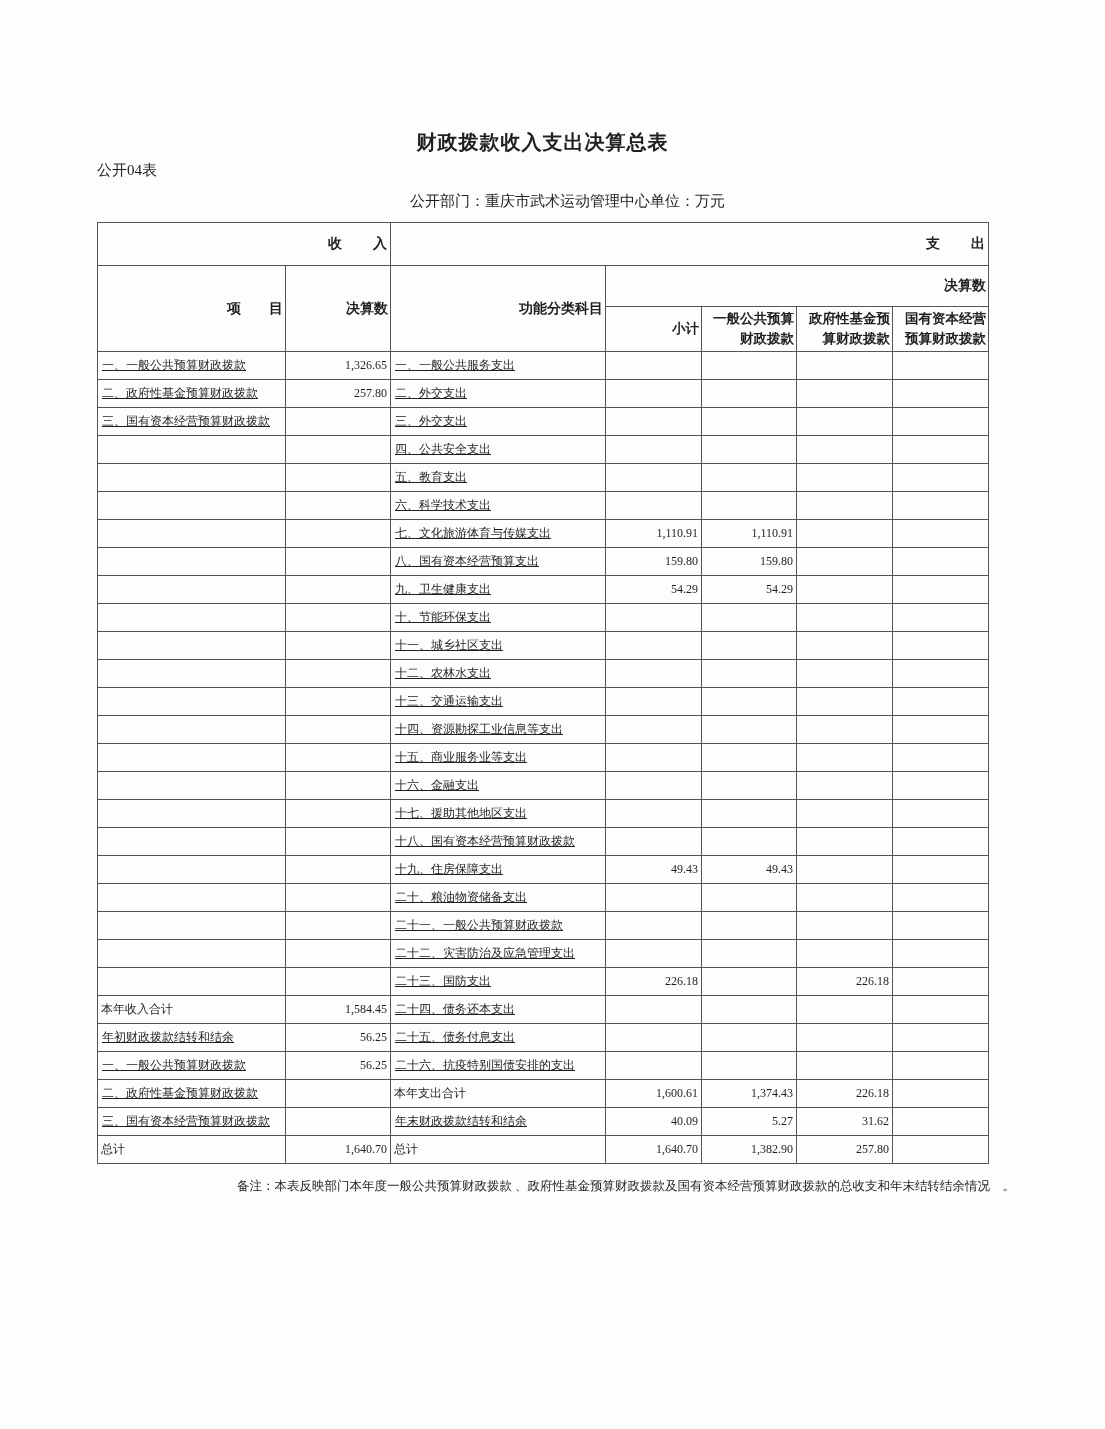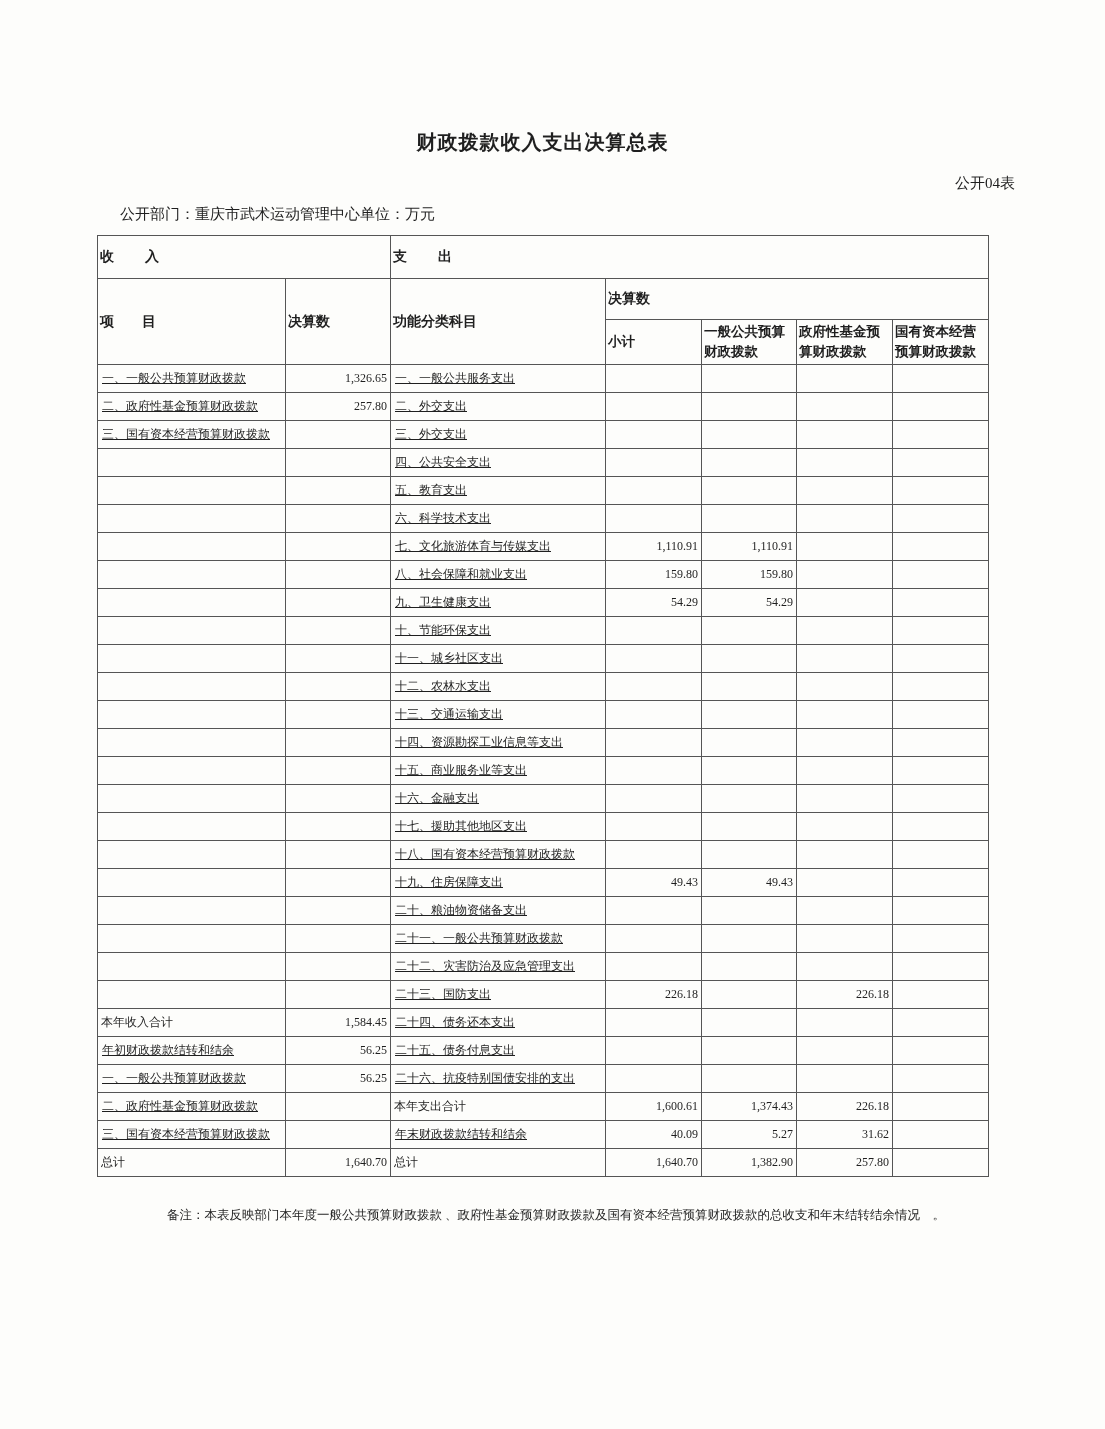--- a/index.html
+++ b/index.html
@@ -19,47 +19,47 @@
     width: 891px;
     margin: 0;
     text-align: center;
     font-size: 20px;
     font-weight: bold;
     letter-spacing: 1px;
     line-height: 25px;
   }
   .form-code {
     width: 918px;
-    margin-top: 19px;
-    text-align: right;
+    margin-top: 6px;
+    text-align: left;
     font-size: 15px;
     line-height: 18px;
   }
   .meta-row {
     width: 918px;
     margin-top: 13px;
     display: flex;
-    justify-content: flex-start;
+    justify-content: center;
     font-size: 15px;
     line-height: 18px;
   }
   .meta-row .dept { padding-left: 23px; }
   table.fin-table {
     width: 891px;
     margin-top: 12px;
     border-collapse: collapse;
     table-layout: fixed;
   }
   .fin-table th, .fin-table td {
     border: 1px solid #555;
     overflow: hidden;
   }
   .fin-table thead th {
     font-weight: bold;
-    text-align: left;
+    text-align: right;
     vertical-align: middle;
     font-size: 14px;
     padding: 2px;
   }
   .fin-table thead tr.h1 th { height: 43px; letter-spacing: 1px; }
   .fin-table thead tr.h2 th { height: 41px; }
   .fin-table thead tr.h3 th { height: 45px; font-size: 13.5px; }
   .fin-table thead th.wrap { white-space: pre-line; line-height: 1.45; }
   .fin-table td {
     height: 28px;
@@ -70,24 +70,24 @@
   }
   .fin-table td.c-item { text-align: left; padding-left: 4px; text-decoration: underline; }
   .fin-table td.c-num  { text-align: right; padding-right: 3px; }
   .fin-table td.cell-total {
     text-align: left;
     font-weight: normal;
     padding-left: 3px;
   }
   .note {
     width: 918px;
-    margin-top: 30px;
+    margin-top: 14px;
     font-size: 12.5px;
     line-height: 16px;
-    text-align: center;
+    text-align: right;
   }
 </style>
 </head>
 <body>
 
 <div class="page">
 
   <h1 class="title">财政拨款收入支出决算总表</h1>
 
   <div class="form-code">公开04表</div>
@@ -188,21 +188,21 @@
           <td class="c-num"></td>
           <td class="c-item">七、文化旅游体育与传媒支出</td>
           <td class="c-num">1,110.91</td>
           <td class="c-num">1,110.91</td>
           <td class="c-num"></td>
           <td class="c-num"></td>
         </tr>
         <tr>
           <td class="c-item"></td>
           <td class="c-num"></td>
-          <td class="c-item">八、社会保障和就业支出</td>
+          <td class="c-item">八、国有资本经营预算支出</td>
           <td class="c-num">159.80</td>
           <td class="c-num">159.80</td>
           <td class="c-num"></td>
           <td class="c-num"></td>
         </tr>
         <tr>
           <td class="c-item"></td>
           <td class="c-num"></td>
           <td class="c-item">九、卫生健康支出</td>
           <td class="c-num">54.29</td>

